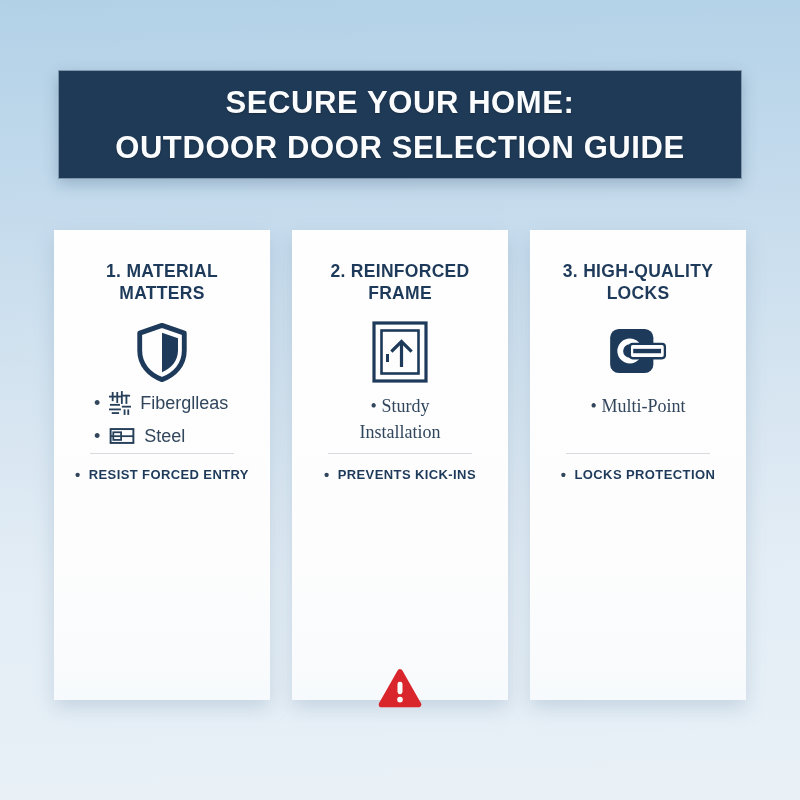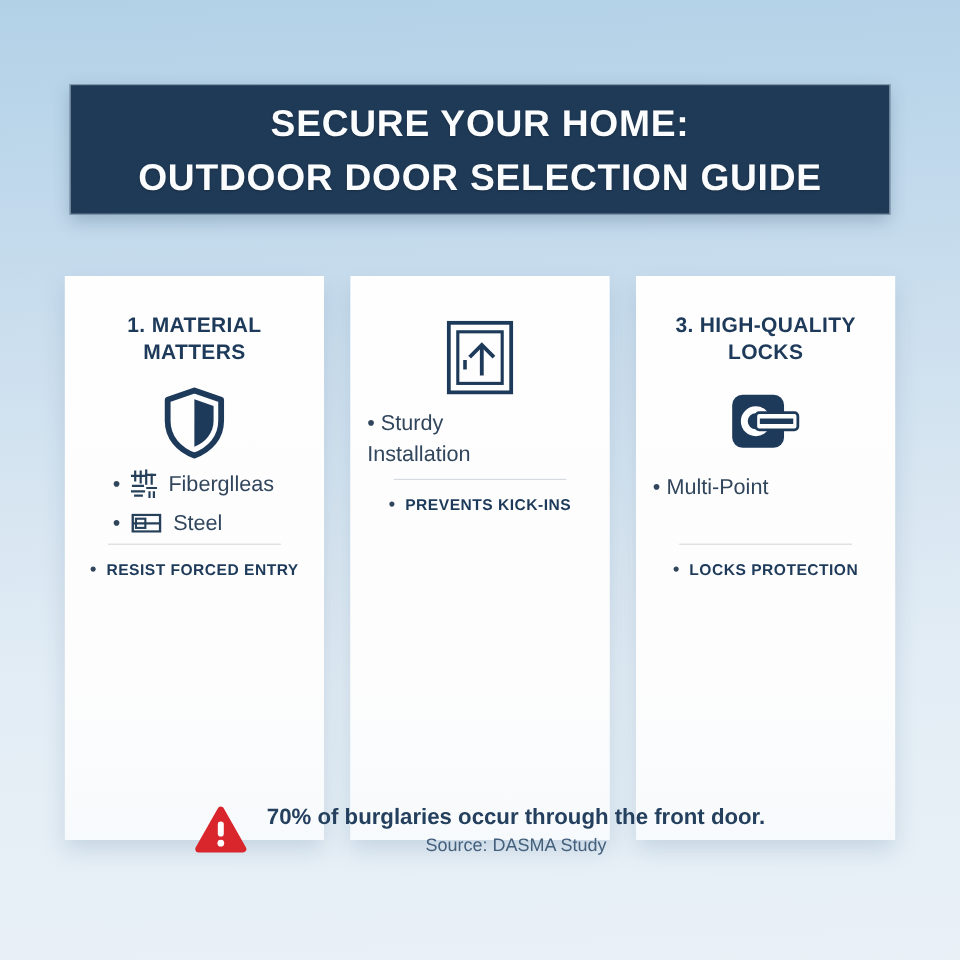--- a/index.html
+++ b/index.html
@@ -47,21 +47,21 @@
     height:76px; display:flex; align-items:center; justify-content:center;
   }
   .bullets-block { height:56px; width:100%; }
   .bullet-list { list-style:none; width:100%; padding-left:26px; }
   .bullet-list li {
     display:flex; align-items:center; gap:9px;
     font-size:18px; color:#31465c; line-height:26px; margin-bottom:7px;
   }
   .dot { color:#31465c; font-size:18px; line-height:1; }
   .center-bullets {
-    font-size:18px; color:#31465c; line-height:26px; padding-top:3px;
+    text-align:center; font-size:18px; color:#31465c; line-height:26px; padding-top:3px;font-family:Liberation Serif, serif;
   }
   .divider {
     margin-top:7px; width:144px; height:1px; background:#d7dbdf; flex-shrink:0;
   }
   .card-caps {
     margin-top:13px; display:flex; align-items:center; gap:8px;
     font-size:13px; font-weight:700; letter-spacing:.4px; color:#1e3a5a;
     white-space:nowrap;
   }
   .card-caps .dot { font-size:15px; }
@@ -130,20 +130,23 @@
         </ul>
       </div>
       <div class="divider"></div>
       <div class="card-caps">
         <span class="dot">•</span>
         <span>RESIST FORCED ENTRY</span>
       </div>
     </section>
 
     <section class="card">
+      <h2 class="card-heading">
+        <div>2. REINFORCED FRAME</div>
+      </h2>
       <div class="icon-wrap">
         <svg width="56" height="62" viewBox="0 0 56 62" stroke="#1e3a5a" fill="none">
           <rect x="2" y="2" width="52" height="58" stroke-width="3.2"></rect>
           <rect x="9.5" y="9.5" width="37" height="43" stroke-width="2.6"></rect>
           <path d="M29.5 46 V21" stroke-width="3.2"></path>
           <path d="M20.5 29.5 L29.5 20.5 L38.5 29.5" stroke-width="3.2" stroke-linecap="square"></path>
           <path d="M15.5 33 V41" stroke-width="3"></path>
         </svg>
       </div>
       <div class="bullets-block">
@@ -191,19 +194,15 @@
     </section>
 
   </main>
 
   <footer class="warning">
     <svg width="44" height="42" viewBox="0 0 60 56">
       <path d="M30 5 L55 49 H5 Z" fill="#d9262c" stroke="#d9262c" stroke-width="8" stroke-linejoin="round"></path>
       <rect x="26.6" y="18" width="6.8" height="17" rx="3.2" fill="#ffffff"></rect>
       <circle cx="30" cy="42.5" r="3.8" fill="#ffffff"></circle>
     </svg>
-    <div class="warning-texts">
-      <div class="warn-bold">70% of burglaries occur through the front door.</div>
-      <div class="warn-src">Source: DASMA Study</div>
-    </div>
   </footer>
 
 </div>
 
 </body></html>

